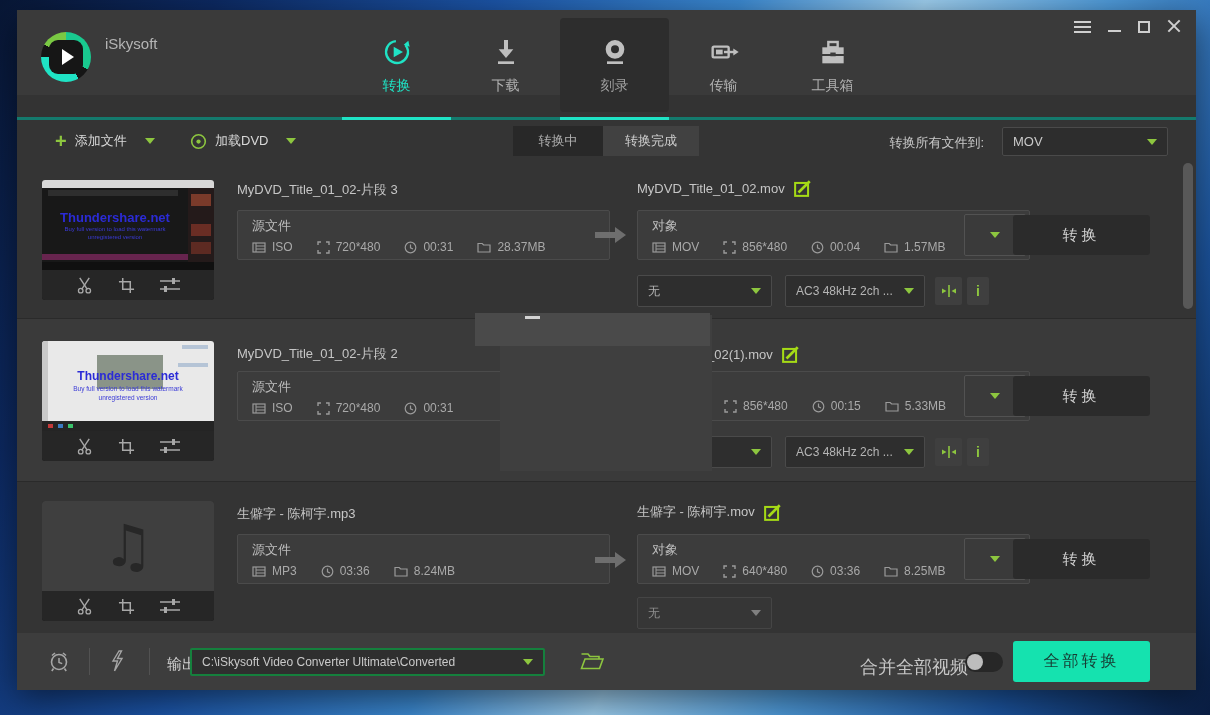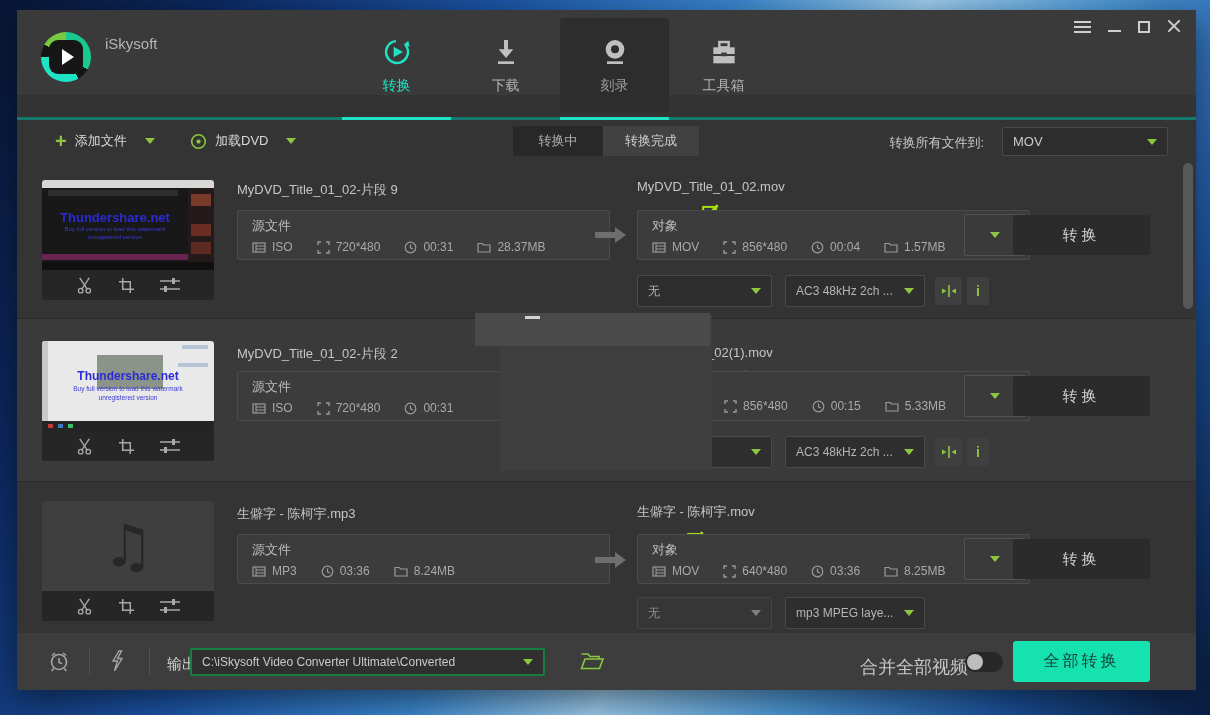--- a/index.html
+++ b/index.html
@@ -56,21 +56,21 @@
   .list { position:absolute; left:0; top:152px; width:100%; height:471px; background:#323232; }
   .frow { position:relative; width:100%; background:#343434; }
   .frow.hover { background:#3a3a3a; }
   .frow + .frow { border-top:1px solid #2a2a2a; }
 
   .thumb { position:absolute; left:25px; width:172px; height:120px; border-radius:3px; overflow:hidden; background:#1d1d1d; }
   .thumb .img { position:absolute; left:0; top:0; width:172px; height:90px; overflow:hidden; }
   .thumb .bar { position:absolute; left:0; bottom:0; width:172px; height:30px; background:#262626; display:flex; align-items:center; justify-content:center; gap:24px; }
 
   .row-title { position:absolute; font-size:13px; color:#c6c6c6; white-space:nowrap; }
-  .out-title { position:absolute; font-size:13px; color:#c6c6c6; white-space:nowrap; display:flex; align-items:center; gap:9px;flex-direction:column; }
+  .out-title { position:absolute; font-size:13px; color:#c6c6c6; white-space:nowrap; display:flex; align-items:center; gap:9px; }
 
   .infobox { position:absolute; width:373px; height:50px; background:#3c3c3c; border:1px solid #4b4b4b; border-radius:2px; }
   .infobox.wide { width:393px; }
   .infobox .lbl { margin:6px 0 0 14px; font-size:13px; color:#bdbdbd; }
   .items { display:flex; align-items:center; margin:5px 0 0 14px; gap:24px; }
   .item { display:flex; align-items:center; gap:6px; font-size:12px; color:#a9a9a9; white-space:nowrap; }
   .ddbtn { position:absolute; right:3px; top:3px; width:62px; height:42px; background:#3a3a3a; border:1px solid #525252; border-radius:2px; display:flex; align-items:center; justify-content:center; }
 
   .bigarrow { position:absolute; width:34px; height:16px; display:flex; align-items:center; }
   .bigarrow .stem { width:20px; height:6px; background:#6e6e6e; }
@@ -133,20 +133,29 @@
           <rect x="6" y="19" width="12" height="2" fill="#bfbfbf"></rect>
         </svg>
         <div class="lbl">下载</div>
       </div>
       <div class="tab hovered">
         <svg width="32" height="32" viewBox="0 0 24 24">
           <circle cx="12" cy="10" r="5" fill="none" stroke="#bfbfbf" stroke-width="4"></circle>
           <rect x="6" y="19" width="12" height="2" fill="#bfbfbf"></rect>
         </svg>
         <div class="lbl">刻录</div>
+      </div>
+      <div class="tab">
+        <svg width="32" height="32" viewBox="0 0 24 24">
+          <rect x="3.5" y="8" width="12" height="8" rx="1" fill="none" stroke="#bfbfbf" stroke-width="1.8"></rect>
+          <rect x="6" y="10.2" width="5" height="3.6" fill="#bfbfbf"></rect>
+          <line x1="12" y1="12" x2="20" y2="12" stroke="#bfbfbf" stroke-width="1.8"></line>
+          <polygon points="19,9.4 23,12 19,14.6" fill="#bfbfbf"></polygon>
+        </svg>
+        <div class="lbl">传输</div>
       </div>
       <div class="tab">
         <svg width="32" height="32" viewBox="0 0 24 24">
           <rect x="8.5" y="4.5" width="7" height="4" fill="none" stroke="#bfbfbf" stroke-width="1.8"></rect>
           <rect x="4" y="8.5" width="16" height="5" fill="#bfbfbf"></rect>
           <rect x="4" y="15" width="16" height="5.5" fill="#bfbfbf"></rect>
           <rect x="10" y="12.4" width="4" height="2.8" fill="#3a3a3a"></rect>
         </svg>
         <div class="lbl">工具箱</div>
       </div>
@@ -223,21 +232,21 @@
           </svg>
           <svg width="22" height="16" viewBox="0 0 22 16">
             <line x1="1" y1="4" x2="21" y2="4" stroke="#a8a8a8" stroke-width="1.5"></line>
               <rect x="13" y="1" width="3" height="6" fill="#a8a8a8"></rect>
             <line x1="1" y1="12" x2="21" y2="12" stroke="#a8a8a8" stroke-width="1.5"></line>
               <rect x="5" y="9" width="3" height="6" fill="#a8a8a8"></rect>
           </svg>
         </div>
       </div>
 
-      <div class="row-title" style="left:220px; top:19px;">MyDVD_Title_01_02-片段 9</div>
+      <div class="row-title" style="left:220px; top:19px;">MyDVD_Title_01_02-片段 3</div>
 
       <div class="infobox" style="left:220px; top:48px;">
         <div class="lbl">源文件</div>
         <div class="items">
           <div class="item">
             <svg width="14" height="13" viewBox="0 0 14 13">
                 <rect x="1" y="2" width="12" height="9" fill="none" stroke="#9a9a9a" stroke-width="1.2"></rect>
                 <line x1="4" y1="2" x2="4" y2="11" stroke="#9a9a9a" stroke-width="1"></line>
                 <line x1="4" y1="5" x2="13" y2="5" stroke="#9a9a9a" stroke-width="1"></line>
                 <line x1="4" y1="8" x2="13" y2="8" stroke="#9a9a9a" stroke-width="1"></line>
@@ -569,24 +578,20 @@
         </div>
         <div class="ddbtn">
             <span class="caret"></span>
           </div>
       </div>
 
       <div class="ddl disabled" style="left:620px; top:115px; width:135px;">
         <span>无</span>
         <span class="caret gray"></span>
       </div>
-      <div class="ddl" style="left:768px; top:115px; width:140px;">
-        <span>mp3 MPEG laye...</span>
-        <span class="caret"></span>
-      </div>
 
       <div class="convert-btn" style="left:996px; top:57px;">
           <span>转换</span>
         </div>
     </div>
   </div>
 
   <div class="scrollthumb"></div>
 
   <div class="footer">

